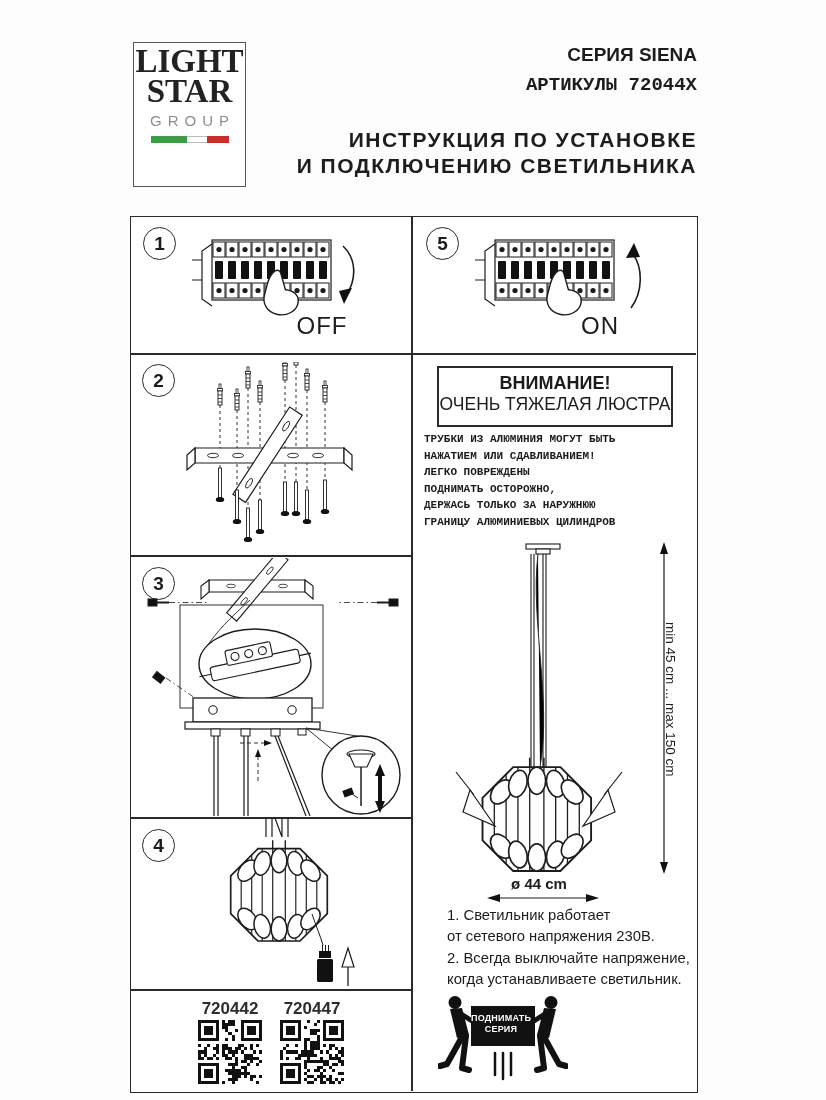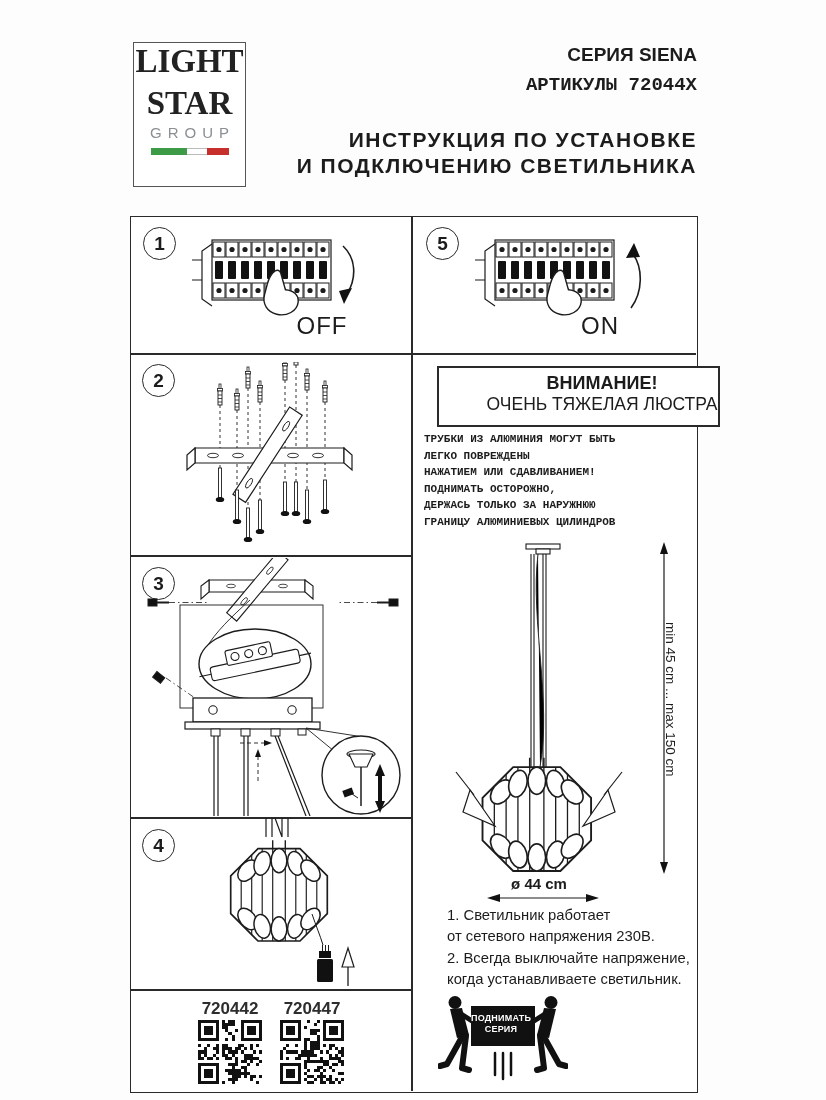--- a/index.html
+++ b/index.html
@@ -2,36 +2,36 @@
 <html><head>
 <meta charset="utf-8">
 <style>
   html,body{margin:0;padding:0;background:#fff;}
   #page{position:relative;width:826px;height:1100px;background:#fdfdfd;overflow:hidden;
         font-family:"Liberation Sans","DejaVu Sans",sans-serif;color:#1c1c1c;}
   .abs{position:absolute;}
   .line{position:absolute;background:#2a2a2a;}
   
   #logo-box{left:133px;top:42px;width:111px;height:143px;border:1.5px solid #555;background:#fff;text-align:center;}
-  .logo-word{font-family:"Liberation Serif","DejaVu Serif",serif;font-weight:700;font-size:33px;line-height:.92;color:#222;letter-spacing:0px;margin-top:12px;}
+  .logo-word{font-family:"Liberation Serif","DejaVu Serif",serif;font-weight:700;font-size:33px;line-height:.92;color:#222;letter-spacing:0px;}
   .logo-group{font-size:15px;letter-spacing:6px;color:#8a8f94;margin-top:5px;text-indent:6px;}
   .flag{width:78px;height:7px;margin:7px auto 0;display:flex;}
   .flag i{display:block;height:100%;}
   .hdr{right:129px;text-align:right;font-weight:700;}
   #hdr-series{top:44px;font-size:19px;}
   #hdr-articles{top:74px;font-size:19px;font-family:Liberation Mono, monospace;}
   #hdr-title1{top:128px;font-size:21px;letter-spacing:1.5px;}
   #hdr-title2{top:154px;font-size:21px;letter-spacing:1.5px;}
   
   #tbl{left:130px;top:216px;width:566px;height:875px;border:1.6px solid #2a2a2a;background:#fff;}
   .stepnum{width:31px;height:31px;border:1.6px solid #2a2a2a;border-radius:50%;text-align:center;
            line-height:31px;font-size:19px;font-weight:700;background:#fff;}
   .onoff{font-size:24px;letter-spacing:1px;text-align:center;width:70px;}
   
-  #warnbox{left:437px;top:366px;width:232px;height:57px;border:2px solid #2a2a2a;text-align:center;background:#fff;padding-left:47px;}
+  #warnbox{left:437px;top:366px;width:232px;height:57px;border:2px solid #2a2a2a;text-align:center;background:#fff;}
   #warn-t1{font-size:18px;font-weight:700;margin-top:5px;}
   #warn-t2{font-size:17.5px;margin-top:0;}
   #warnlines{left:424px;top:431px;width:264px;text-align:left;font-weight:700;font-size:11px;line-height:16.6px;font-family:Liberation Mono, monospace;}
   
   #dim-h{left:663px;top:622px;height:190px;writing-mode:vertical-rl;font-size:13.5px;white-space:nowrap;}
   #dim-d{left:487px;top:875px;width:104px;text-align:center;font-size:15px;font-weight:600;}
   #notes{left:447px;top:905px;width:252px;font-size:14.8px;line-height:21.4px;}
   
   .qrlabel{top:999px;width:90px;text-align:center;font-size:17px;font-weight:700;color:#2d2d2d;}
   .qr{position:absolute;top:1020px;width:64px;height:64px;}
@@ -302,22 +302,22 @@
     <path d="M152,168 V145" stroke="#1c1c1c" stroke-width="1.3"></path>
     <polygon points="146,149 152,130 158,149" fill="#fff" stroke="#1c1c1c" stroke-width="1.2"></polygon>
   </svg>
 
   <div class="abs" id="warnbox">
     <div id="warn-t1">ВНИМАНИЕ!</div>
     <div id="warn-t2">ОЧЕНЬ ТЯЖЕЛАЯ ЛЮСТРА</div>
   </div>
   <div class="abs" id="warnlines">
     <div>ТРУБКИ ИЗ АЛЮМИНИЯ МОГУТ БЫТЬ</div>
+    <div>НАЖАТИЕМ ИЛИ СДАВЛИВАНИЕМ!</div>
     <div>ЛЕГКО ПОВРЕЖДЕНЫ</div>
-    <div>НАЖАТИЕМ ИЛИ СДАВЛИВАНИЕМ!</div>
     <div>ПОДНИМАТЬ ОСТОРОЖНО,</div>
     <div>ДЕРЖАСЬ ТОЛЬКО ЗА НАРУЖНЮЮ</div>
     <div>ГРАНИЦУ АЛЮМИНИЕВЫХ ЦИЛИНДРОВ</div>
   </div>
 
   <svg class="abs" style="left:440px;top:540px" width="250" height="365" viewBox="0 0 250 365">
     <rect x="86" y="4" width="34" height="5" fill="#fff" stroke="#1c1c1c" stroke-width="1.1"></rect>
     <rect x="96" y="9" width="14" height="5" fill="#fff" stroke="#1c1c1c" stroke-width="1.1"></rect>
     <g stroke="#1c1c1c" stroke-width="1.1">
       <path d="M91,14 V227 M94,14 V227 M103,14 V227 M106,14 V227"></path>

